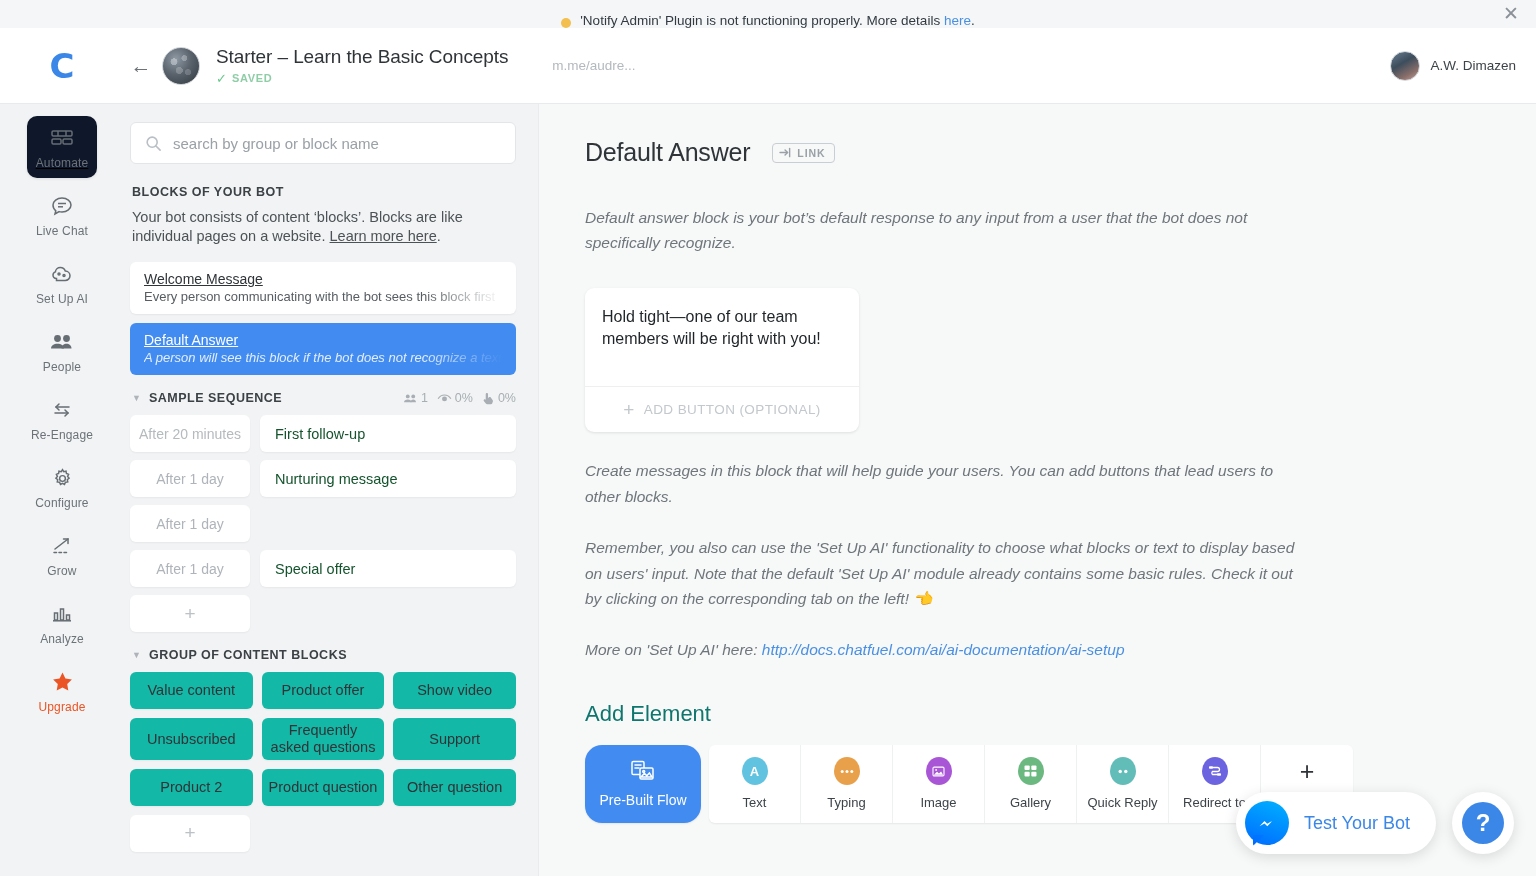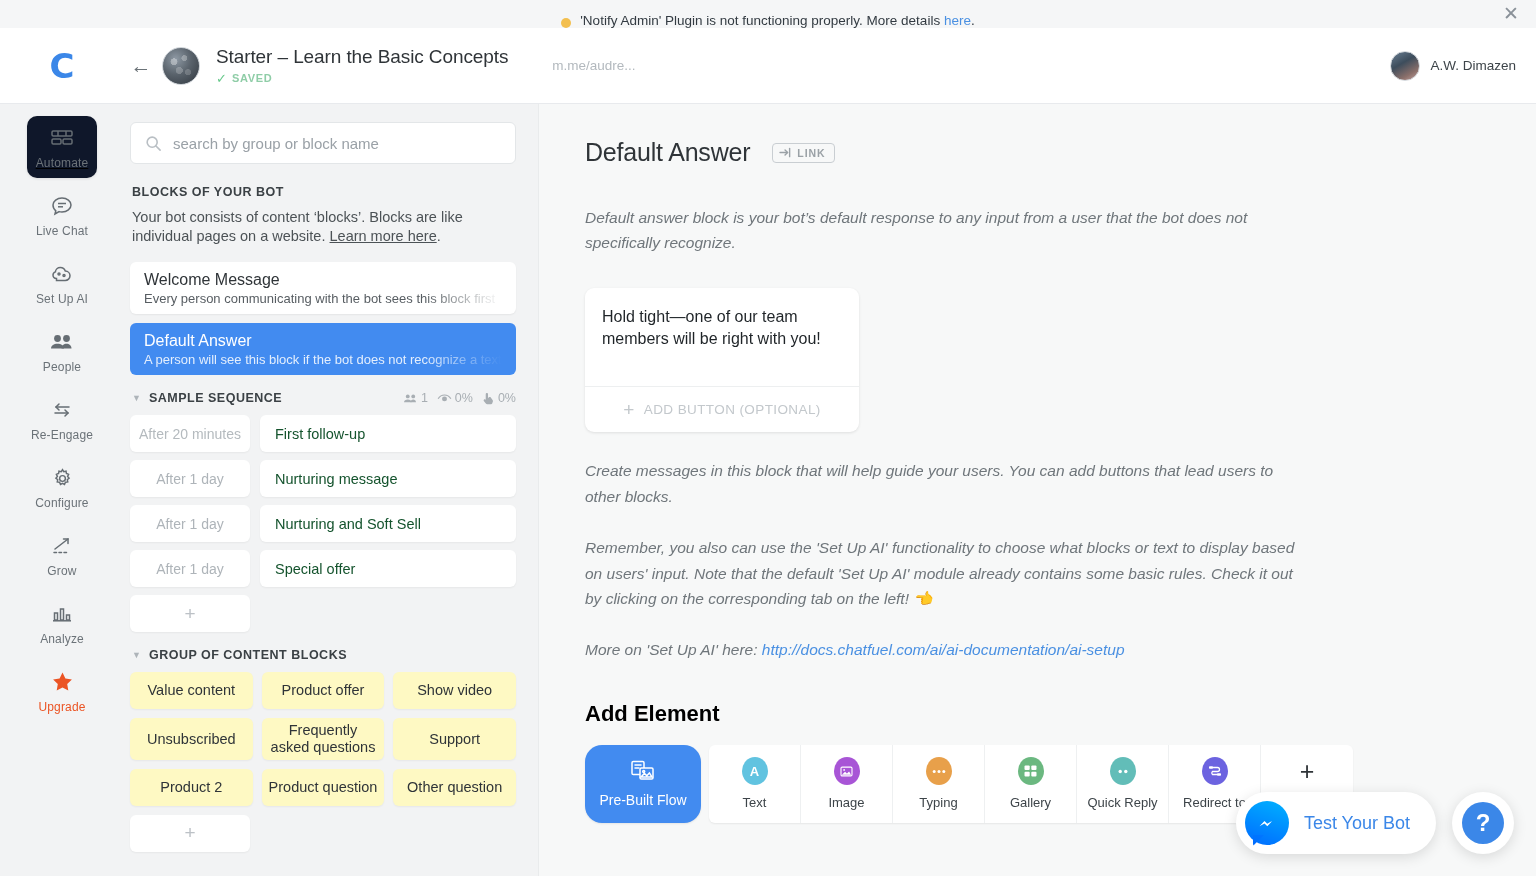--- a/index.html
+++ b/index.html
@@ -126,28 +126,28 @@
     letter-spacing: .5px; margin: 21px 0 9px 2px;
   }
   #panel-desc { font-size: 14.5px; line-height: 1.32; color: #4c5256; margin: 0 0 16px 2px; }
   #panel-desc a { color: #4c5256; }
   .block-card {
     background: #fff; border-radius: 6px; padding: 9px 14px 11px 14px;
     margin-bottom: 9px; box-shadow: 0 1px 2px rgba(0,0,0,.06);
     cursor: pointer; overflow: hidden; height: 52px;
   }
   .block-card.selected { background: #428bf0; box-shadow: none; }
-  .block-title { font-size: 16px; color: #2f3438; white-space: nowrap; }
+  .block-title { font-size: 14px; color: #2f3438; white-space: nowrap; text-decoration: underline; }
   .block-card.selected .block-title { color: #fff; }
   .block-sub {
     font-size: 13px; color: #575d62; white-space: nowrap; margin-top: 2px;
     -webkit-mask-image: linear-gradient(to right, #000 78%, transparent 100%);
     mask-image: linear-gradient(to right, #000 78%, transparent 100%);
   }
-  .block-card.selected .block-sub { color: #e3eefd; }
+  .block-card.selected .block-sub { color: #e3eefd; font-style: italic; }
 
   .group-header {
     display: flex; align-items: center; margin: 16px 0 10px 2px;
   }
   .caret { color: #aeb4b9; font-size: 9px; margin-right: 8px; }
   .group-title { font-size: 12.5px; font-weight: 700; color: #3b4145; letter-spacing: .5px; }
   .group-stats { margin-left: auto; display: flex; align-items: center; gap: 4px; color: #a8aeb3; font-size: 12.5px; }
   .stat { display: flex; align-items: center; gap: 3px; margin-left: 5px; }
 
   .seq-row { display: flex; gap: 10px; margin-bottom: 8px; }
@@ -165,21 +165,21 @@
     cursor: pointer;
   }
   .add-tile {
     width: 120px; height: 37px; background: #fff; border-radius: 6px;
     display: flex; align-items: center; justify-content: center;
     color: #bcc1c6; font-size: 19px; box-shadow: 0 1px 2px rgba(0,0,0,.05);
     cursor: pointer; font-weight: 300;
   }
   .cb-grid { display: grid; grid-template-columns: repeat(3, 1fr); gap: 9px; }
   .cb-tile {
-    background: #fef9c3; border-radius: 6px; min-height: 37px;
+    background: #14b8a6; border-radius: 6px; min-height: 37px;
     display: flex; align-items: center; justify-content: center; text-align: center;
     font-size: 14.5px; color: #2f3438; box-shadow: 0 1px 2px rgba(0,0,0,.05);
     cursor: pointer; padding: 4px 6px; line-height: 1.15;
   }
   .cb-add {
     background: #fff; border-radius: 6px; height: 37px;
     display: flex; align-items: center; justify-content: center;
     color: #bcc1c6; font-size: 19px; box-shadow: 0 1px 2px rgba(0,0,0,.05);
     cursor: pointer; margin-top: 9px; width: 120px; font-weight: 300;
   }
@@ -212,21 +212,21 @@
     border-top: 1px solid #edeff0; height: 46px;
     display: flex; align-items: center; justify-content: center; gap: 9px;
     color: #c3c8cc; font-size: 13.5px; letter-spacing: .4px; cursor: pointer;
   }
   #msg-addbtn .plus { font-size: 19px; font-weight: 300; }
   .body-para {
     font-style: italic; font-size: 15.5px; line-height: 1.64; color: #6f767b;
     max-width: 710px; margin-top: 26px;
   }
   .body-para a { color: #4a90e2; text-decoration: none; font-style: italic; }
-  #add-element-title { font-size: 22px; color: #000000; margin-top: 38px; font-weight: 700; }
+  #add-element-title { font-size: 22px; color: #0f766e; margin-top: 38px; font-weight: 400; }
 
   #element-bar { display: flex; margin-top: 18px; }
   #prebuilt {
     width: 116px; height: 78px; background: #428bf0; border-radius: 17px;
     display: flex; flex-direction: column; align-items: center; justify-content: center;
     color: #fff; cursor: pointer; box-shadow: 0 1px 2px rgba(0,0,0,.08);
   }
   #prebuilt .pb-label { font-size: 14px; margin-top: 9px; }
   #element-list {
     display: flex; background: #fff; border-radius: 6px; margin-left: 8px;
@@ -476,21 +476,20 @@
     <div class="seq-row">
       <div class="seq-delay first">After 20 minutes</div>
       <div class="seq-name">First follow-up</div>
     </div>
     <div class="seq-row">
       <div class="seq-delay">After 1 day</div>
       <div class="seq-name">Nurturing message</div>
     </div>
     <div class="seq-row">
       <div class="seq-delay">After 1 day</div>
-      <div class="seq-name">Nurturing and Soft Sell</div>
     </div>
     <div class="seq-row">
       <div class="seq-delay">After 1 day</div>
       <div class="seq-name">Special offer</div>
     </div>
     <div class="add-tile">+</div>
 
     <div class="group-header">
       <span class="caret">▼</span>
       <span class="group-title">GROUP OF CONTENT BLOCKS</span>
@@ -557,39 +556,39 @@
       </div>
 
       <div id="element-list">
 
         <div class="el-item">
           <span class="el-icon" style="background:#61c3e0">A</span>
           <span class="el-label">Text</span>
         </div>
 
         <div class="el-item">
+          <span class="el-icon" style="background:#e8a04a">
+            <svg width="14" height="5" viewBox="0 0 14 5" fill="#fff">
+                <circle cx="2.2" cy="2.5" r="1.5"></circle>
+                <circle cx="7" cy="2.5" r="1.5"></circle>
+                <circle cx="11.8" cy="2.5" r="1.5"></circle>
+              </svg>
+          </span>
+          <span class="el-label">Typing</span>
+        </div>
+
+        <div class="el-item">
           <span class="el-icon" style="background:#a855d6">
             <svg width="13" height="11" viewBox="0 0 14 12" fill="none" stroke="#fff" stroke-width="1.2">
               <rect x="1" y="1.2" width="12" height="9.6" rx="1.3"></rect>
               <circle cx="4.4" cy="4.3" r="1" fill="#fff" stroke="none"></circle>
               <path d="M2 9.6l3.4-3.3 2.1 2 2.3-2.4 2.2 3.7z" fill="#fff" stroke="none"></path>
             </svg>
           </span>
           <span class="el-label">Image</span>
-        </div>
-
-        <div class="el-item">
-          <span class="el-icon" style="background:#e8a04a">
-            <svg width="14" height="5" viewBox="0 0 14 5" fill="#fff">
-                <circle cx="2.2" cy="2.5" r="1.5"></circle>
-                <circle cx="7" cy="2.5" r="1.5"></circle>
-                <circle cx="11.8" cy="2.5" r="1.5"></circle>
-              </svg>
-          </span>
-          <span class="el-label">Typing</span>
         </div>
 
         <div class="el-item">
           <span class="el-icon" style="background:#6bb880">
             <svg width="13" height="12" viewBox="0 0 13 12" fill="#fff">
               <rect x="0.5" y="0.5" width="5.2" height="4.6" rx="1"></rect>
                 <rect x="7.3" y="0.5" width="5.2" height="4.6" rx="1"></rect>
               <rect x="0.5" y="6.8" width="5.2" height="4.6" rx="1"></rect>
                 <rect x="7.3" y="6.8" width="5.2" height="4.6" rx="1"></rect>
             </svg>

